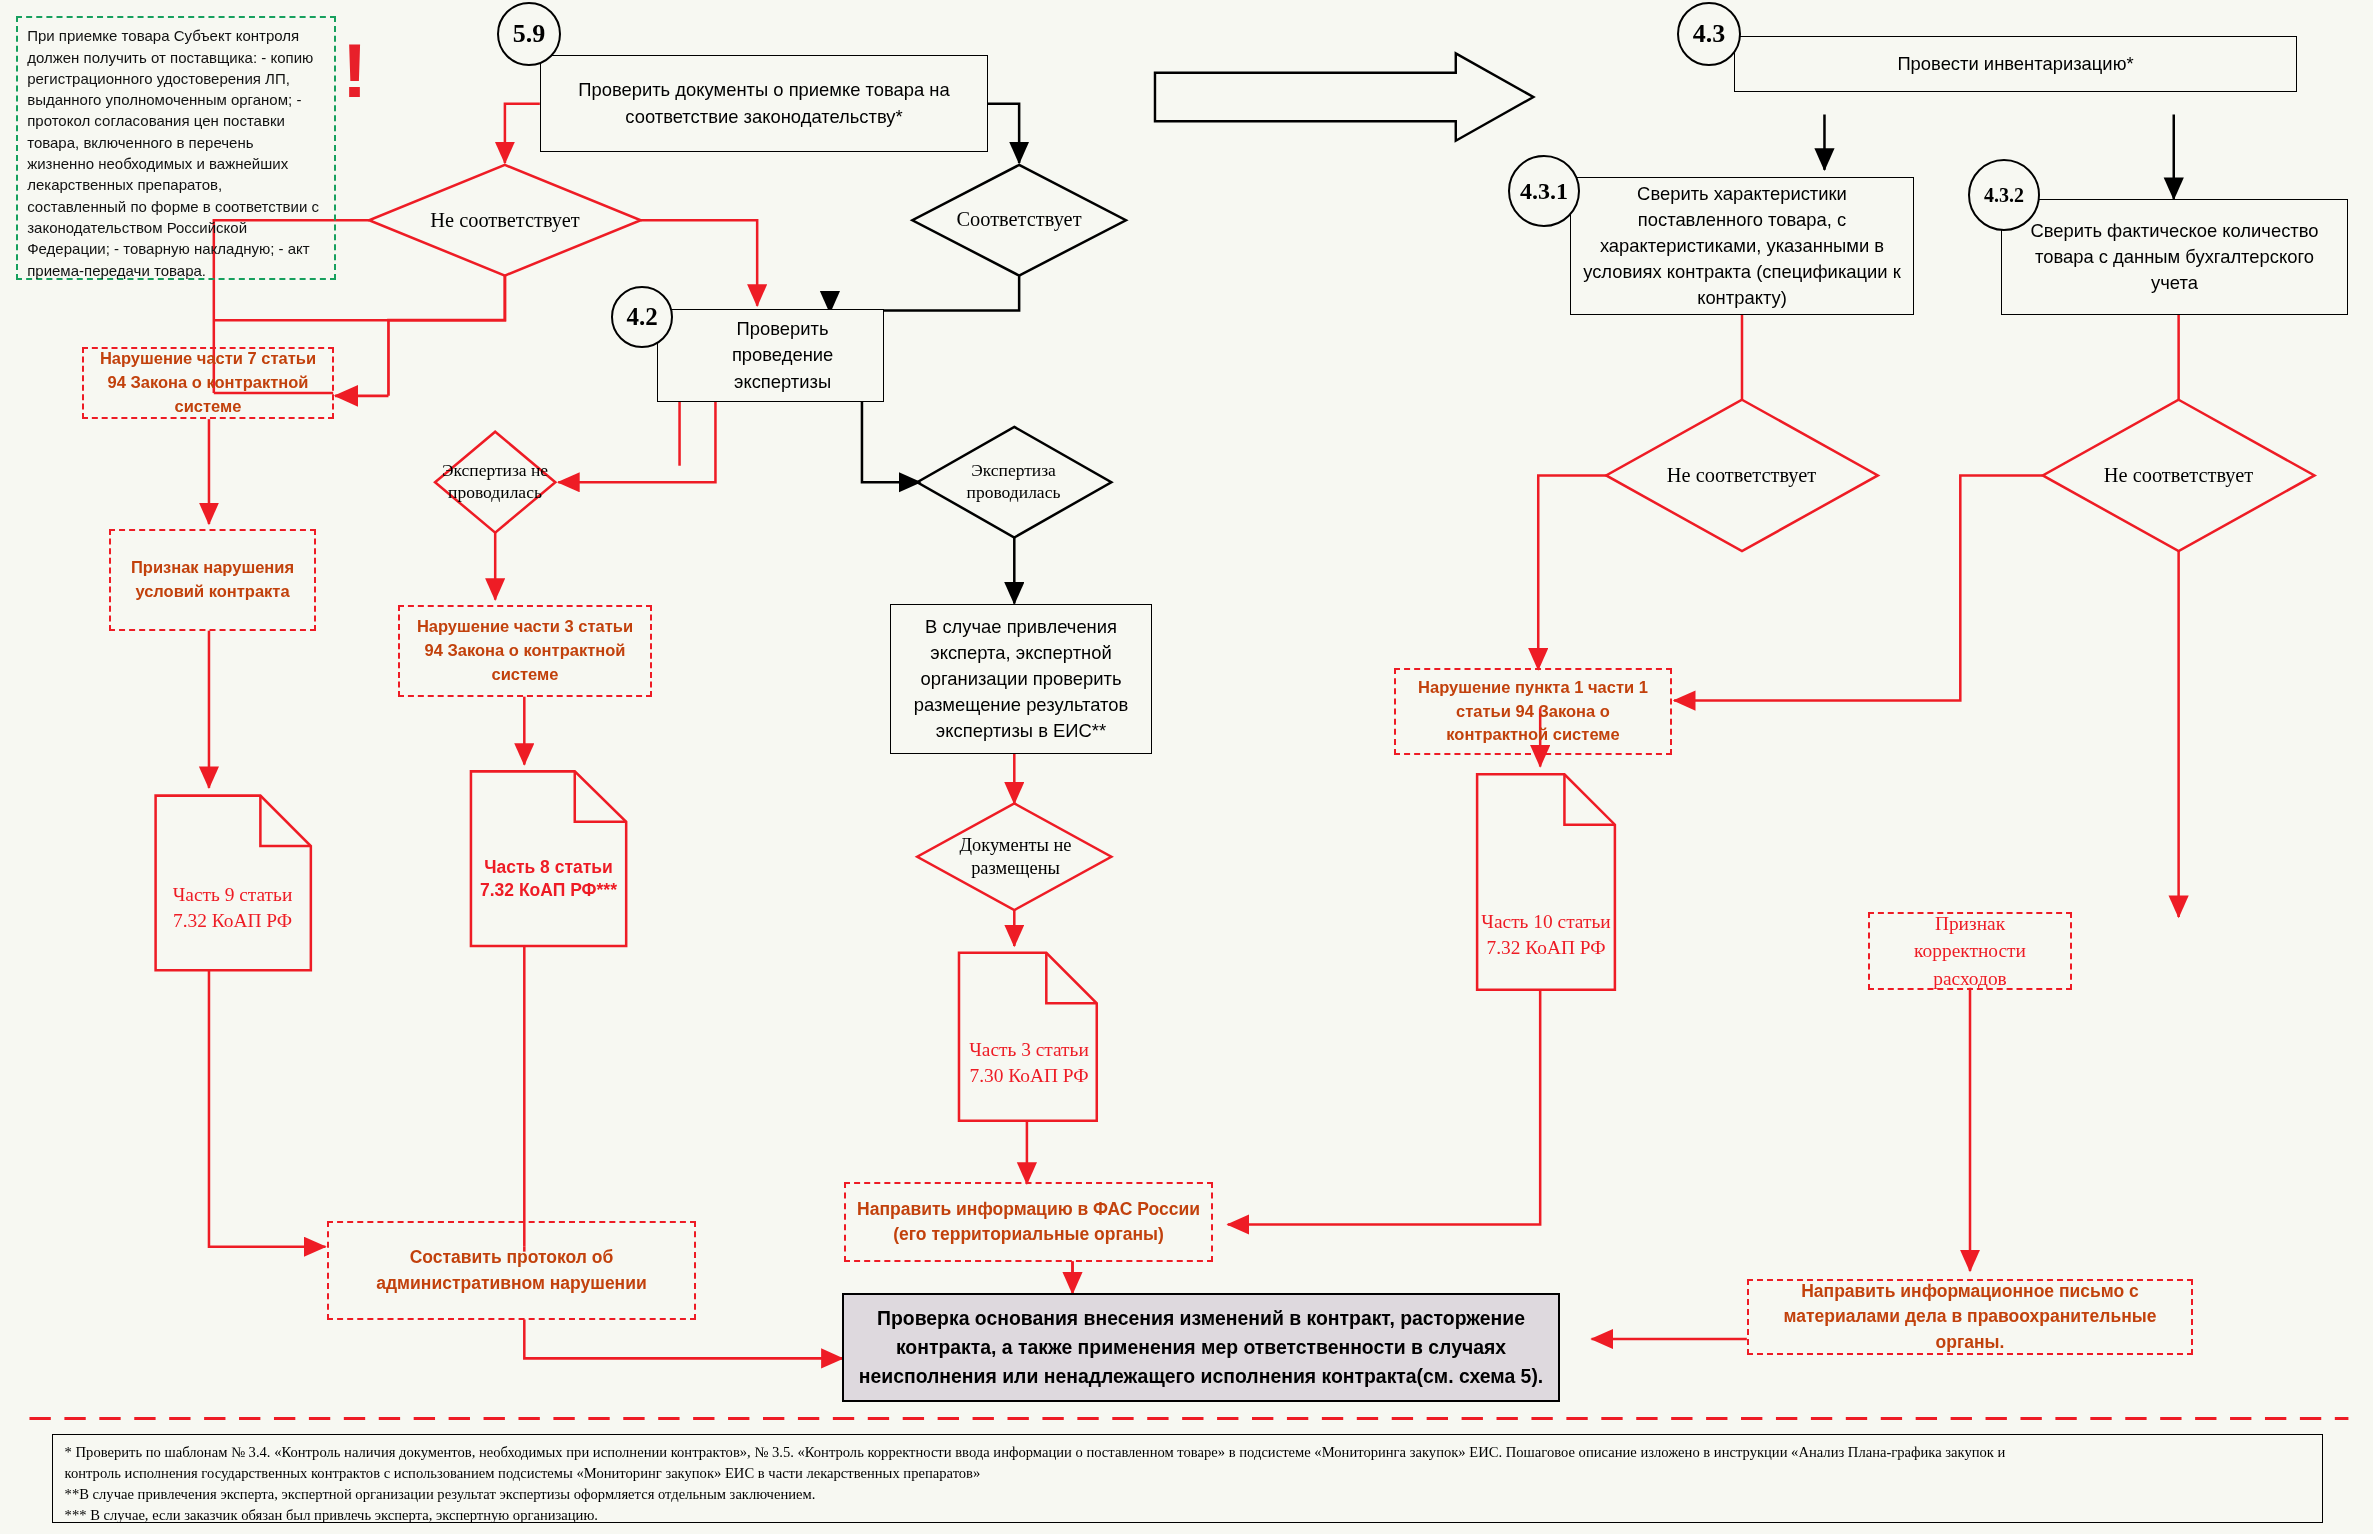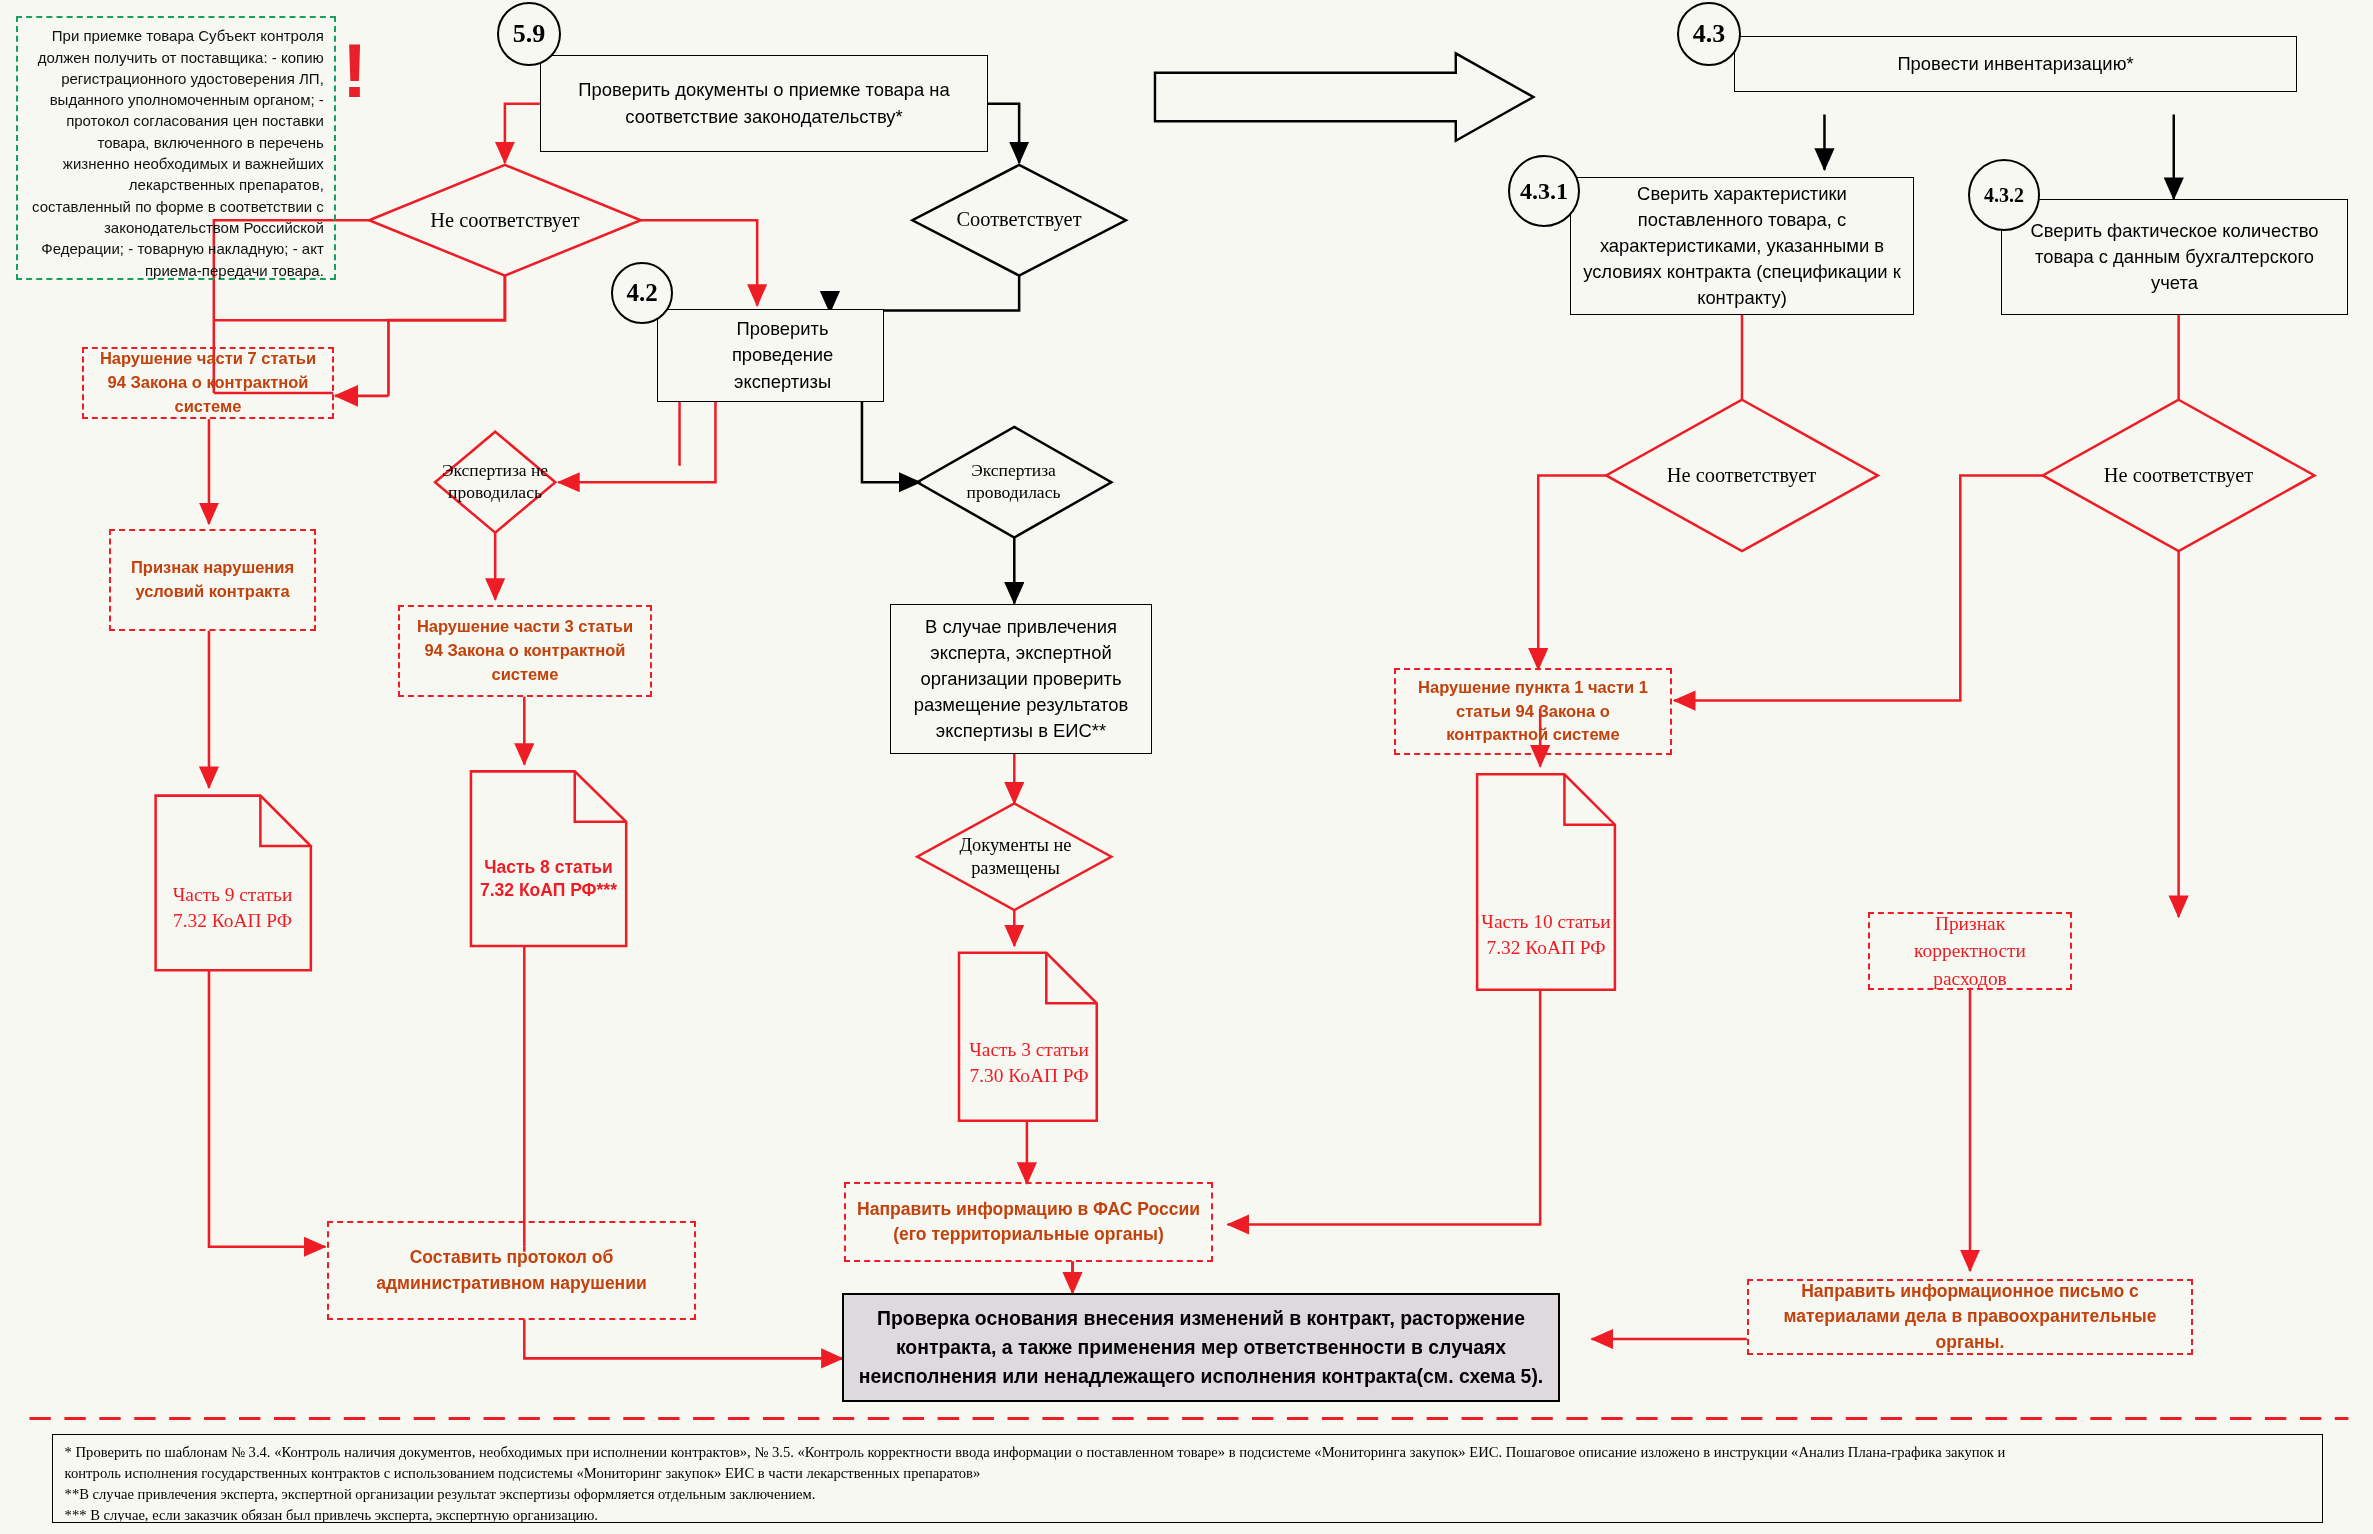--- a/index.html
+++ b/index.html
@@ -158,39 +158,39 @@
 
     <path d="M1587,1020 L1587,1262 L1265,1262" stroke="#ee1c25" stroke-width="2.6" fill="none" marker-end="url(#ar-r)"></path>
 
     <path d="M2030,1018 L2030,1310" stroke="#ee1c25" stroke-width="2.6" fill="none" marker-end="url(#ar-r)"></path>
 
     <path d="M1800,1380 L1640,1380" stroke="#ee1c25" stroke-width="2.6" fill="none" marker-end="url(#ar-r)"></path>
 
     <path d="M30,1462 L2420,1462" stroke="#ee1c25" stroke-width="3" stroke-dasharray="22 14" fill="none"></path>
   </svg>
 
-  <div class="note" style="left:15.5px;top:15.5px;width:320px;height:264px;text-align:right;">
+  <div class="note" style="left:15.5px;top:15.5px;width:320px;height:264px;">
     <span>При приемке товара Субъект контроля</span>
     <span>должен получить от поставщика:</span>
     <span>- копию регистрационного удостоверения</span>
     <span>ЛП, выданного уполномоченным органом;</span>
     <span>- протокол согласования цен поставки</span>
     <span>товара, включенного в перечень жизненно</span>
     <span>необходимых и важнейших</span>
     <span>лекарственных препаратов, составленный</span>
     <span>по форме в соответствии с</span>
     <span>законодательством Российской</span>
     <span>Федерации;</span>
     <span>- товарную накладную;</span>
     <span>- акт приема-передачи товара.</span>
   </div>
   <div class="bang" style="left:342px;top:33px;">!</div>
 
   <div class="circ" style="left:497px;top:1.9px;width:60px;height:60px;font-size:26px;">5.9</div>
-  <div class="circ" style="left:611px;top:262px;width:58px;height:58px;font-size:25px;">4.2</div>
+  <div class="circ" style="left:611px;top:286px;width:58px;height:58px;font-size:25px;">4.2</div>
   <div class="circ" style="left:1677px;top:1.9px;width:60px;height:60px;font-size:26px;">4.3</div>
   <div class="circ" style="left:1508px;top:155px;width:68px;height:68px;font-size:24px;">4.3.1</div>
   <div class="circ" style="left:1968px;top:159px;width:68px;height:68px;font-size:20px;">4.3.2</div>
 
   <div class="node proc" style="left:540px;top:55px;width:448px;height:97px;">
     <span>Проверить документы о приемке товара на соответствие законодательству*</span>
   </div>
 
   <div class="node proc" style="left:657px;top:309px;width:227px;height:93px;padding-left:32px;">
     <span>Проверить проведение экспертизы</span>

